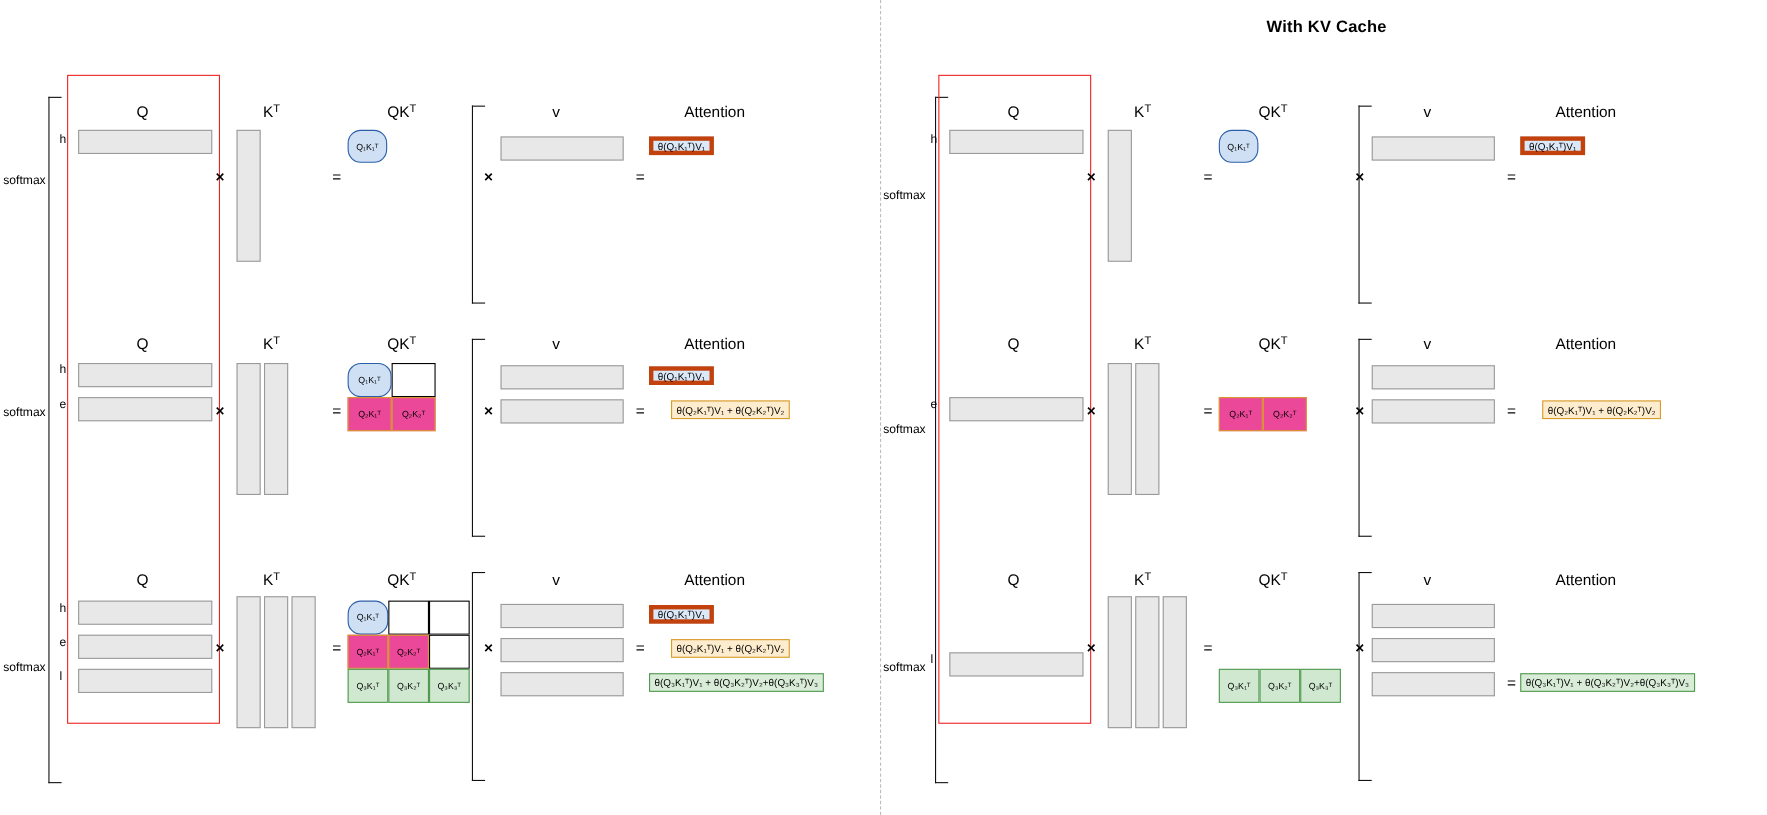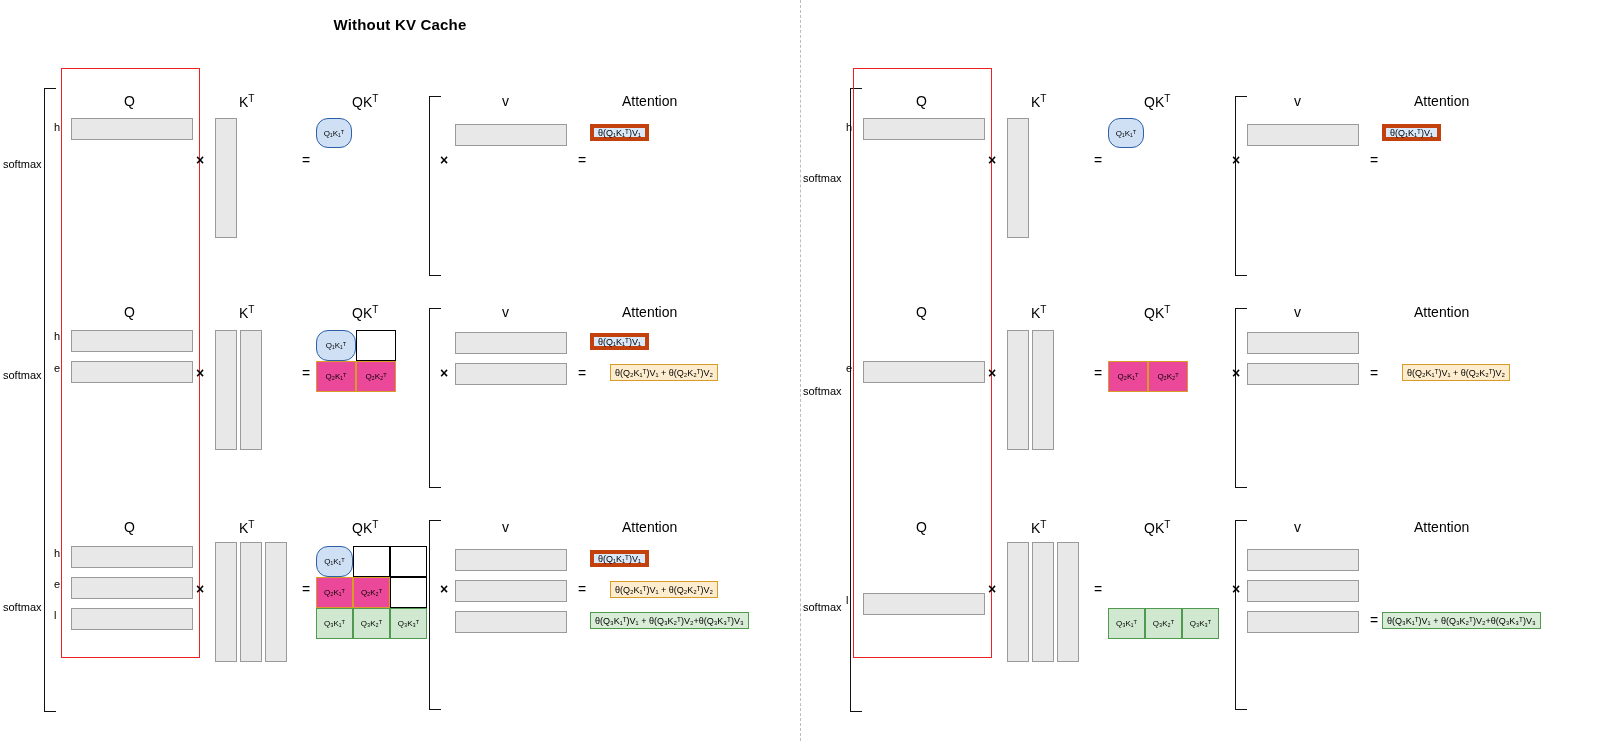--- a/index.html
+++ b/index.html
@@ -48,21 +48,20 @@
   sup{font-size:.72em;vertical-align:0.45em;}
 </style>
 </head>
 <body>
 
 <div class="root">
 
   <div class="divider"></div>
 
   <div class="panel panel-left">
-    <div class="panel-title">Without KV Cache</div>
 
     <div class="brk l" style="left:44px;top:88px;height:624px;"></div>
     <div class="brk l" style="left:429px;top:96px;height:180px;"></div>
     <div class="brk l" style="left:429px;top:308px;height:180px;"></div>
     <div class="brk l" style="left:429px;top:520px;height:190px;"></div>
 
     <div class="redbox" style="left:61px;top:68px;width:137px;height:588px;"></div>
 
     <div class="softmax" style="left:3px;top:158px;">softmax</div>
     <div class="row-letter" style="left:54px;top:121px;">h</div>
@@ -148,20 +147,21 @@
     <div class="gbox" style="left:455px;top:549px;width:110px;height:20px;"></div>
     <div class="gbox" style="left:455px;top:580px;width:110px;height:20px;"></div>
     <div class="gbox" style="left:455px;top:611px;width:110px;height:20px;"></div>
     <div class="eq" style="left:578px;top:581px;">=</div>
     <div class="attn blue" style="left:590px;top:550px;">θ(Q₁K₁ᵀ)V₁</div>
     <div class="attn orange" style="left:590px;top:581px;">θ(Q₂K₁ᵀ)V₁ + θ(Q₂K₂ᵀ)V₂</div>
     <div class="attn green" style="left:590px;top:612px;">θ(Q₃K₁ᵀ)V₁ + θ(Q₃K₂ᵀ)V₂+θ(Q₃K₃ᵀ)V₃</div>
   </div>
 
   <div class="panel panel-right">
+    <div class="panel-title">With KV Cache</div>
 
     <div class="brk l" style="left:44px;top:88px;height:624px;"></div>
     <div class="brk l" style="left:429px;top:96px;height:180px;"></div>
     <div class="brk l" style="left:429px;top:308px;height:180px;"></div>
     <div class="brk l" style="left:429px;top:520px;height:190px;"></div>
 
     <div class="redbox" style="left:47px;top:68px;width:137px;height:588px;"></div>
 
     <div class="softmax" style="left:-3px;top:172px;">softmax</div>
     <div class="row-letter" style="left:40px;top:121px;">h</div>

